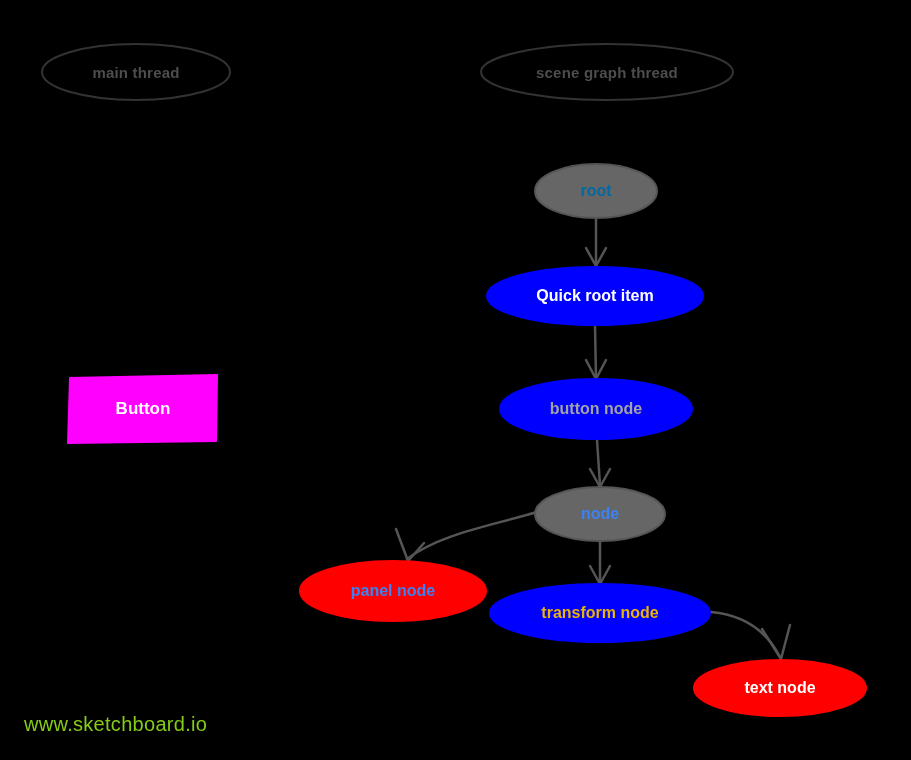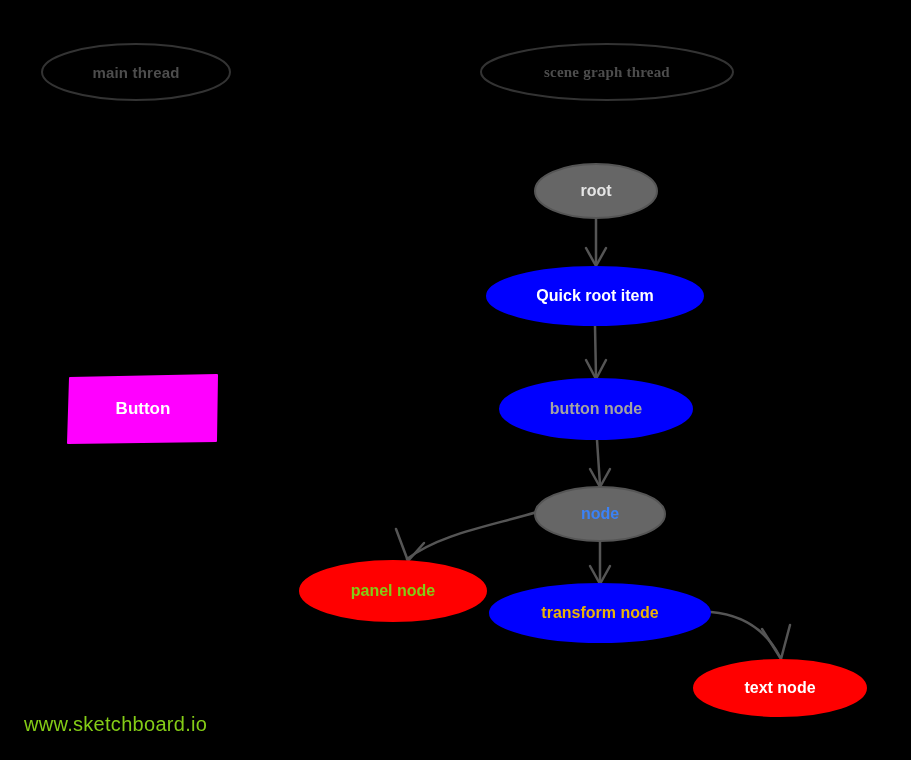--- a/index.html
+++ b/index.html
@@ -86,24 +86,24 @@
       <ellipse cx="600" cy="514" rx="65" ry="27" fill="#666666" stroke="#555555" stroke-width="2" stroke-linejoin="round"></ellipse>
       <ellipse cx="393" cy="591" rx="93" ry="30" fill="#ff0000" stroke="#ff0000" stroke-width="2" stroke-linejoin="round"></ellipse>
       <ellipse cx="600" cy="613" rx="110" ry="29" fill="#0000ff" stroke="#0000ff" stroke-width="2" stroke-linejoin="round"></ellipse>
       <ellipse cx="780" cy="688" rx="86" ry="28" fill="#ff0000" stroke="#ff0000" stroke-width="2" stroke-linejoin="round"></ellipse>
       <polygon points="70,378 217,375 216,441 68,443" fill="#ff00ff" stroke="#ff00ff" stroke-width="2" stroke-linejoin="round"></polygon>
     </g>
 </svg>
 
 <div id="labels-layer">
     <div class="thread-label" style="color: rgb(77, 77, 77); font-size: 15px; left: -64px; top: 52px; width: 400px; height: 40px;">main thread</div>
-    <div class="thread-label" style="color: rgb(77, 77, 77); font-size: 15px; left: 407px; top: 52px; width: 400px; height: 40px; font-family: Liberation Serif, serif;">scene graph thread</div>
-    <div class="node-label" style="color: #e5e5e5; font-size: 16px; left: 396px; top: 171px; width: 400px; height: 40px;">root</div>
+    <div class="thread-label" style="color: rgb(77, 77, 77); font-size: 15px; left: 407px; top: 52px; width: 400px; height: 40px;">scene graph thread</div>
+    <div class="node-label" style="color: #0369a1; font-size: 16px; left: 396px; top: 171px; width: 400px; height: 40px;">root</div>
     <div class="node-label" style="color: rgb(255, 255, 255); font-size: 16px; left: 395px; top: 276px; width: 400px; height: 40px;">Quick root item</div>
     <div class="node-label" style="color: #a3a3a3; font-size: 16px; left: 396px; top: 389px; width: 400px; height: 40px;">button node</div>
     <div class="node-label" style="color: #3b82f6; font-size: 16px; left: 400px; top: 494px; width: 400px; height: 40px;">node</div>
-    <div class="node-label" style="color: #84cc16; font-size: 16px; left: 193px; top: 571px; width: 400px; height: 40px;">panel node</div>
+    <div class="node-label" style="color: #3b82f6; font-size: 16px; left: 193px; top: 571px; width: 400px; height: 40px;">panel node</div>
     <div class="node-label" style="color: #eab308; font-size: 16px; left: 400px; top: 593px; width: 400px; height: 40px;">transform node</div>
     <div class="node-label" style="color: rgb(255, 255, 255); font-size: 16px; left: 580px; top: 668px; width: 400px; height: 40px;">text node</div>
     <div class="node-label" style="color: rgb(255, 255, 255); font-size: 17px; left: -57px; top: 389px; width: 400px; height: 40px;">Button</div>
   </div>
 
 <div class="watermark">www.sketchboard.io</div>
 
 </body></html>

